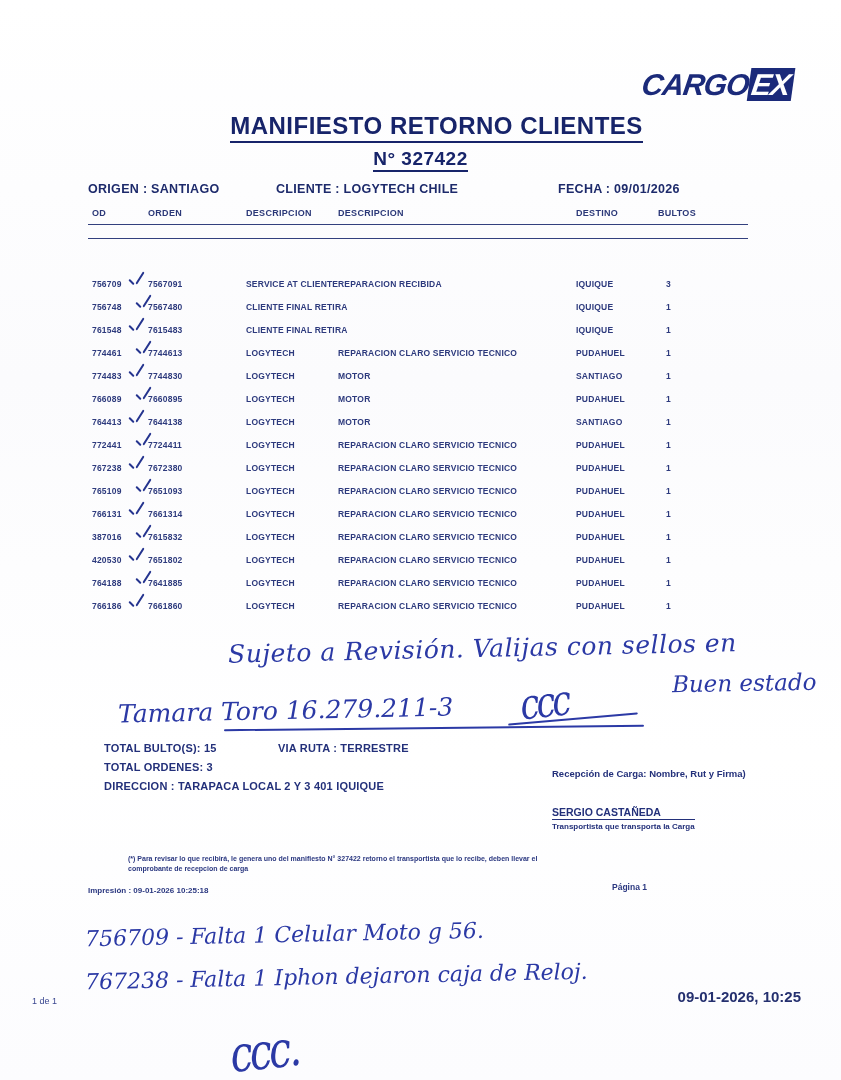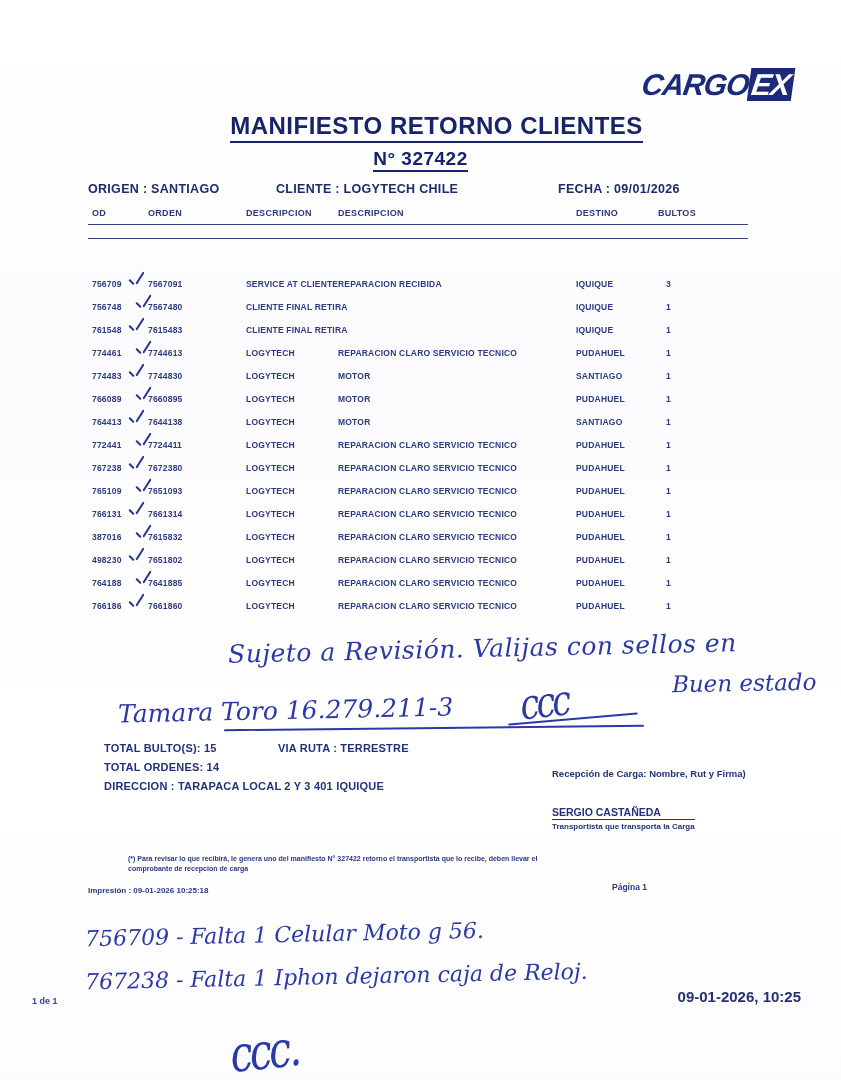--- a/index.html
+++ b/index.html
@@ -218,21 +218,21 @@
     position:absolute;left:88px;top:856px;
     font-size:8px;font-weight:700;color:#2b3880;filter:blur(.45px);
   }
   .pagina{
     position:absolute;left:612px;top:852px;
     font-size:8.5px;font-weight:700;color:#2b3880;filter:blur(.35px);
   }
 
   .page-count{
     position:absolute;left:32px;top:966px;
-    font-size:9px;font-weight:700;color:#3a4790;filter:blur(.4px);
+    font-size:9px;font-weight:400;color:#3a4790;filter:blur(.4px);
   }
   .print-stamp{
     position:absolute;right:40px;top:958px;
     font-size:15px;font-weight:700;color:#25306f;
   }
 </style>
 </head>
 <body>
 
 <div class="page">
@@ -371,21 +371,21 @@
           <div class="row">
             <div class="c-od">387016</div>
             <div class="c-orden">7615832</div>
             <div class="c-dest">LOGYTECH</div>
             <div class="c-desc">REPARACION CLARO SERVICIO TECNICO</div>
             <div class="c-destino">PUDAHUEL</div>
             <div class="c-bultos">1</div>
             <span class="check" style="left: 45px; top: 2px;"></span>
           </div>
           <div class="row">
-            <div class="c-od">498230</div>
+            <div class="c-od">420530</div>
             <div class="c-orden">7651802</div>
             <div class="c-dest">LOGYTECH</div>
             <div class="c-desc">REPARACION CLARO SERVICIO TECNICO</div>
             <div class="c-destino">PUDAHUEL</div>
             <div class="c-bultos">1</div>
             <span class="check" style="left: 38px; top: 2px;"></span>
           </div>
           <div class="row">
             <div class="c-od">764188</div>
             <div class="c-orden">7641885</div>
@@ -413,21 +413,21 @@
     <div class="signature sig1">ⅽⅽⅽ</div>
     <div class="hline-strike strike1"></div>
     <div class="hline-strike strike2"></div>
 
     <div class="totals">
       <div class="line">
         <span>TOTAL BULTO(S): 15</span>
         <span class="mid">VIA RUTA : TERRESTRE</span>
       </div>
       <div class="line">
-        <span>TOTAL ORDENES: 14</span>
+        <span>TOTAL ORDENES: 3</span>
       </div>
       <div class="line">
         <span>DIRECCION : TARAPACA LOCAL 2 Y 3 401 IQUIQUE</span>
       </div>
     </div>
 
     <div class="recep">Recepción de Carga: Nombre, Rut y Firma)</div>
 
 
     <div class="sign-right">

